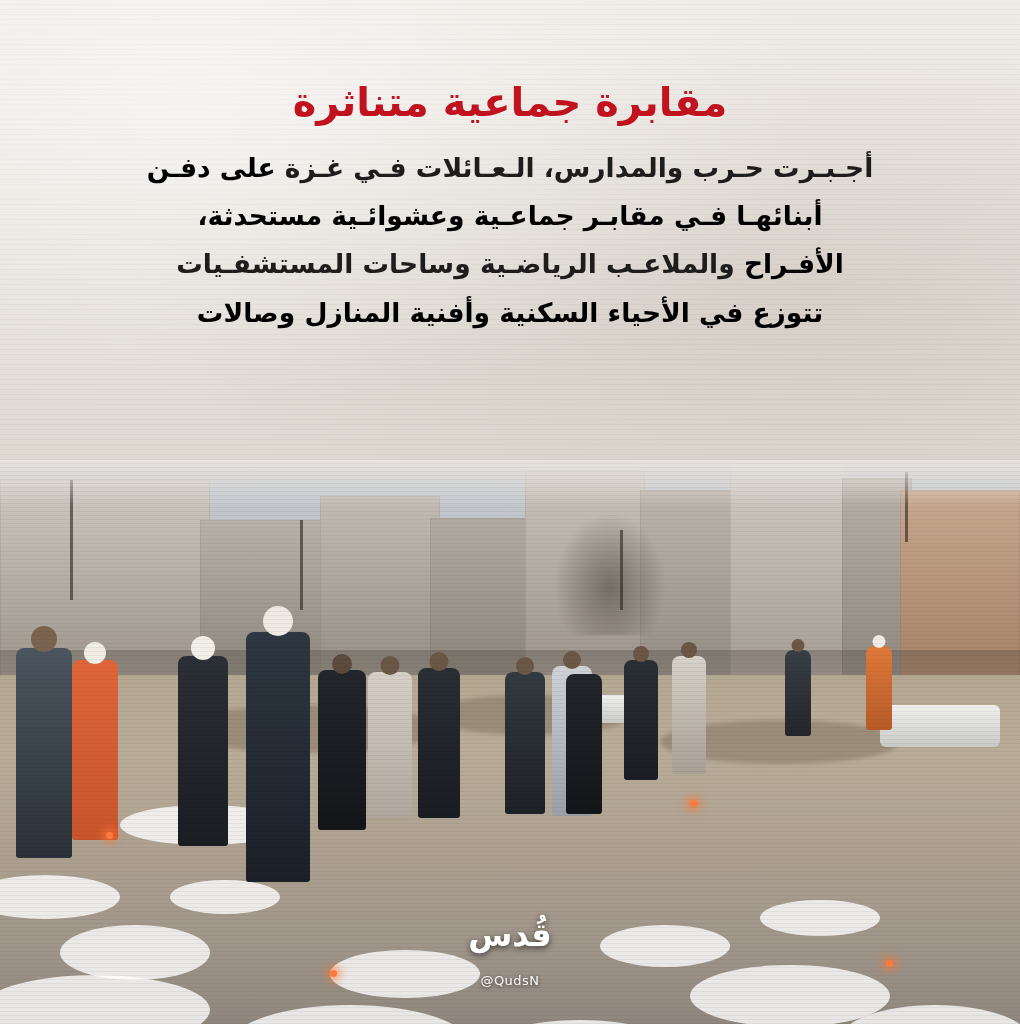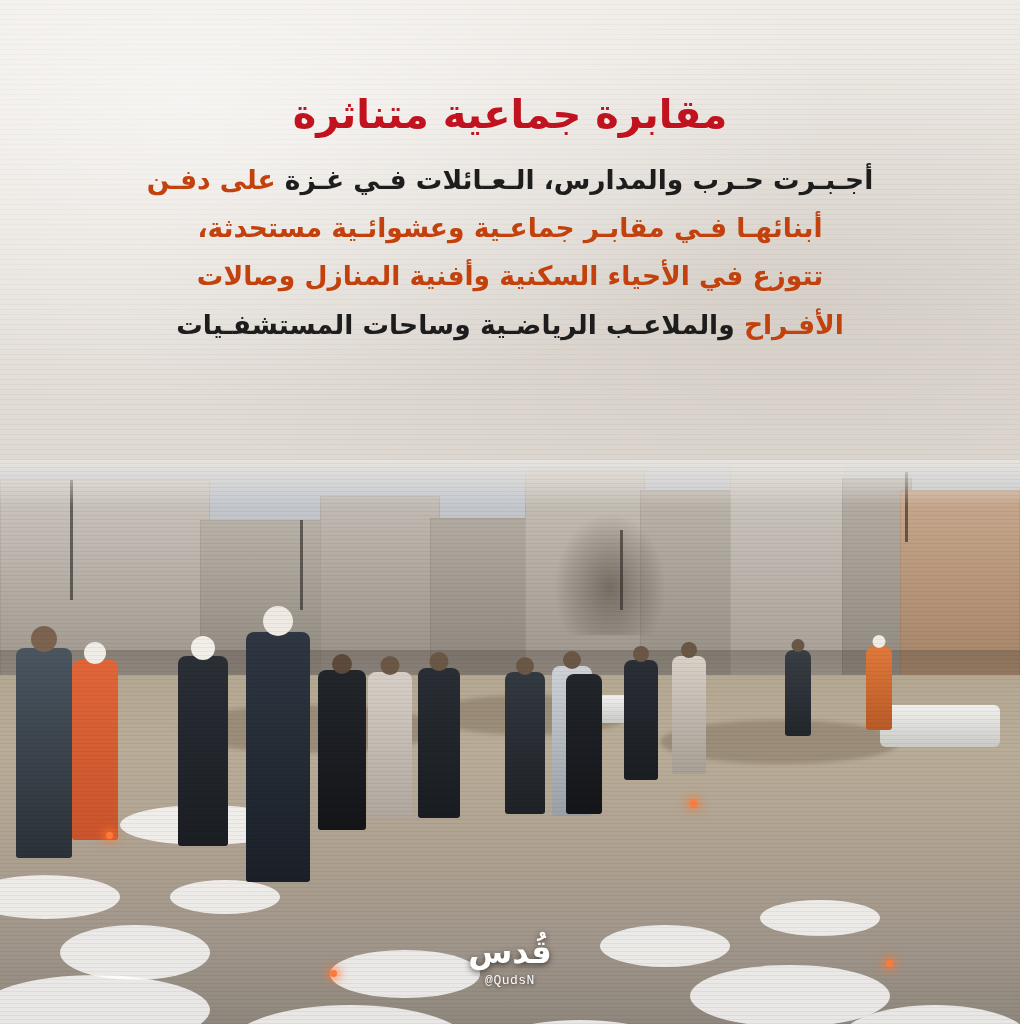--- a/index.html
+++ b/index.html
@@ -127,21 +127,21 @@
   .photo-fade-top {
     position: absolute; left: 0; top: 0; width: 100%; height: 46px;
     background: linear-gradient(180deg, rgba(233,229,224,0.95), rgba(233,229,224,0));
   }
 
   
   .text-block {
     position: absolute;
     left: 0; top: 0;
     width: 1020px;
-    padding: 12px 90px;
+    padding: 0 90px;
     box-sizing: border-box;
     direction: rtl;
     text-align: center;
   }
   .headline {
     margin: 78px 0 18px 0;
     font-size: 40px;
     line-height: 1.2;
     font-weight: bold;
     color: #c1121f;
@@ -151,47 +151,46 @@
   .body {
     direction: rtl;
     text-align: center;
     font-size: 26.5px;
     line-height: 1.82;
     font-weight: bold;
     color: #1d1d1d;
     padding: 0 10px;
   }
   .body .hl {
-    color: #c2410c;
+    color: #000000;
   }
 
   
   .logo {
     position: absolute;
     left: 50%;
     transform: translateX(-50%);
     bottom: 36px;
     text-align: center;
     color: #ffffff;
   }
   .logo-mark {
     font-size: 32px;
     font-weight: bold;
     line-height: 1;
     letter-spacing: 1px;
     text-shadow: 0 2px 6px rgba(0,0,0,0.6);
     direction: rtl;
   }
   .logo-handle {
-    margin-top: 5px;
+    margin-top: 22px;
     font-size: 13px;
     letter-spacing: 0.5px;
     opacity: 0.95;
     text-shadow: 0 1px 4px rgba(0,0,0,0.7);
-    font-family: Liberation Mono, monospace;
   }
 </style>
 </head>
 <body>
 
 <div class="poster">
 
   <div class="bg-top"></div>
 
   <div class="photo">
@@ -292,24 +291,24 @@
     <h1 class="headline">مقابرة جماعية متناثرة</h1>
 
     <div class="body">
       <div>
         <span>أجـبـرت حـرب والمدارس، الـعـائلات فـي غـزة </span><span class="hl">على دفـن</span>
       </div>
       <div>
         <span class="hl">أبنائهـا فـي مقابـر جماعـية وعشوائـية مستحدثة،</span>
       </div>
       <div>
+        <span class="hl">الأفـراح</span><span> والملاعـب الرياضـية وساحات المستشفـيات</span>
+      </div>
+      <div>
         <span class="hl">تتوزع في الأحياء السكنية وأفنية المنازل وصالات</span>
-      </div>
-      <div>
-        <span class="hl">الأفـراح</span><span> والملاعـب الرياضـية وساحات المستشفـيات</span>
       </div>
     </div>
   </div>
 
   <div class="logo">
     <div class="logo-mark">قُدس</div>
     <div class="logo-handle">@QudsN</div>
   </div>
 
 </div>

